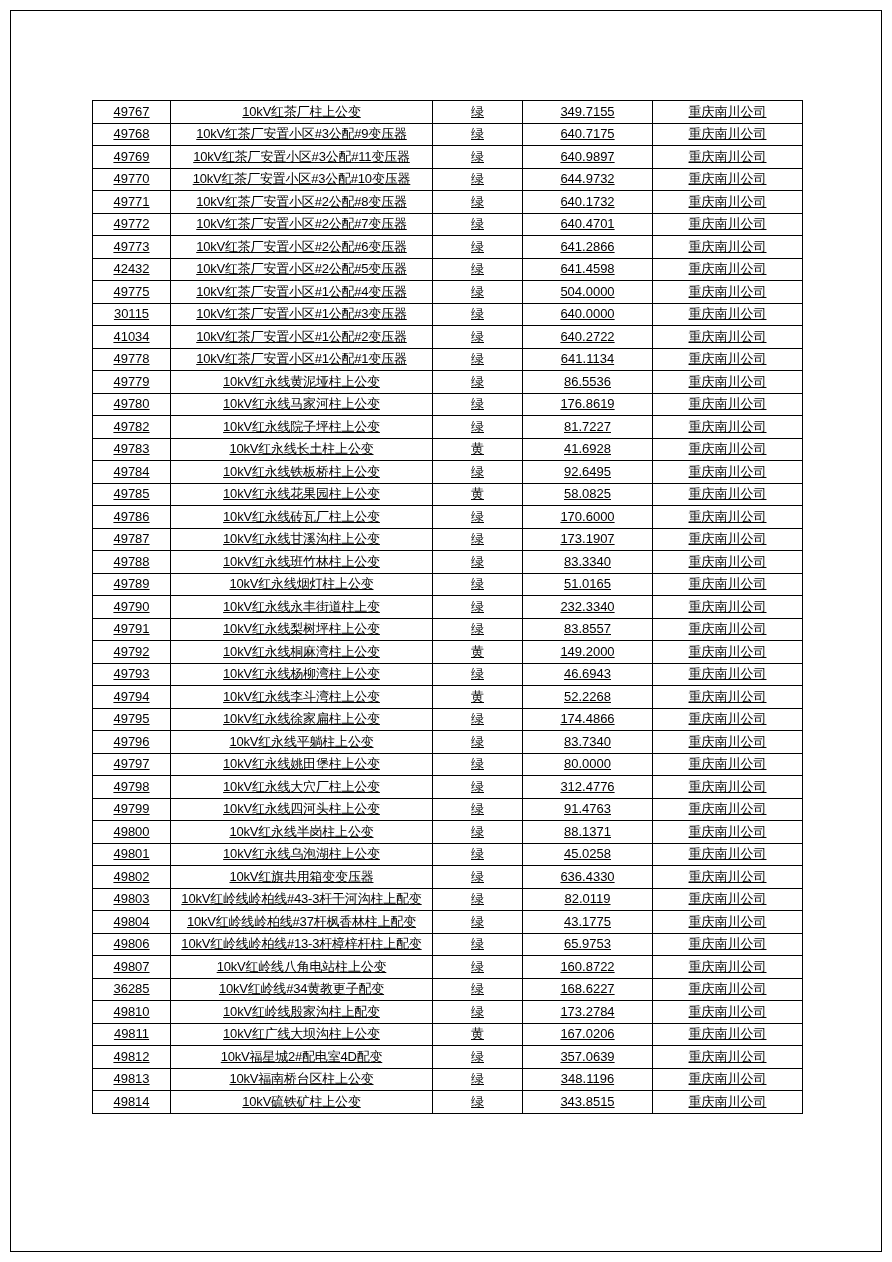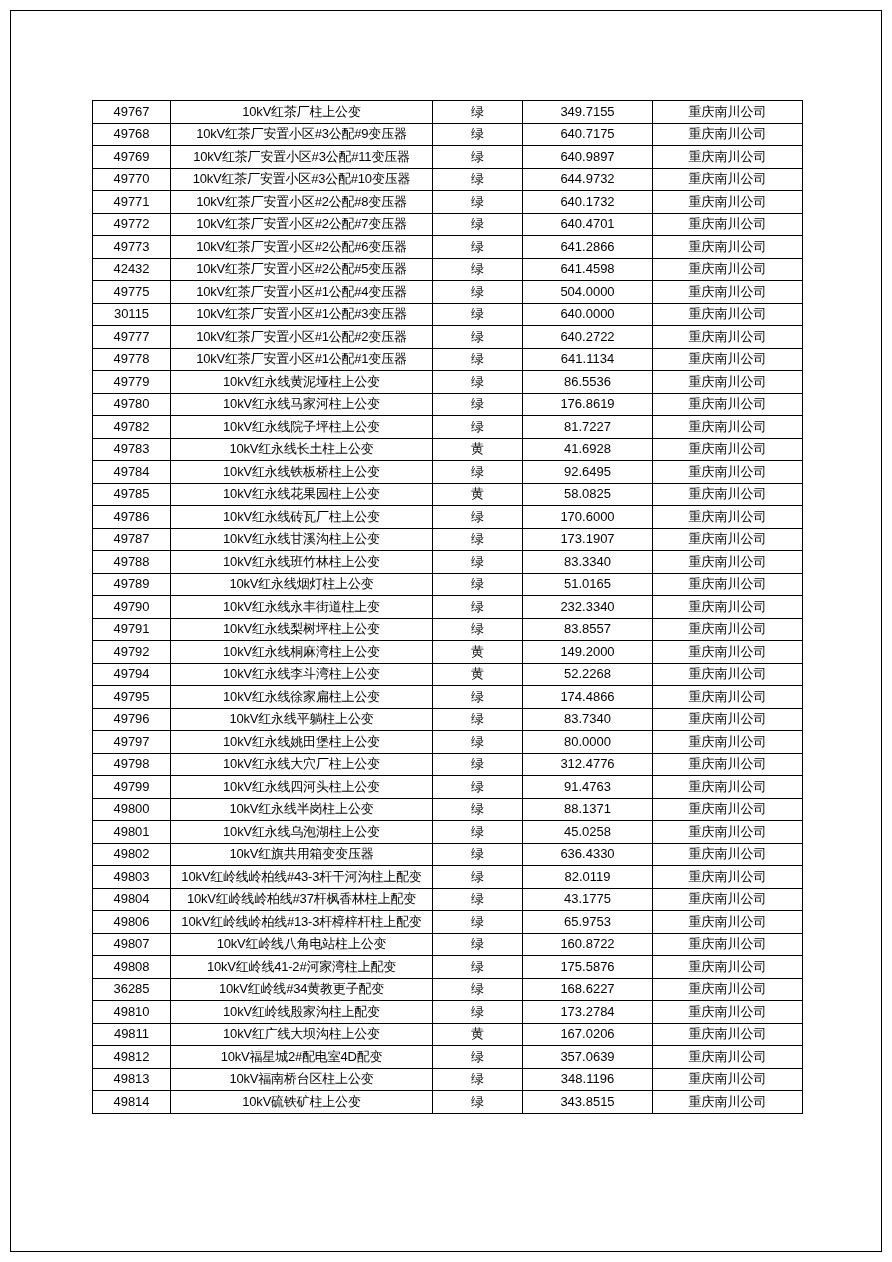--- a/index.html
+++ b/index.html
@@ -28,20 +28,21 @@
     height: 1242px;
     border: 1px solid #000000;
     box-sizing: border-box;
     pointer-events: none;
   }
   .table-wrap {
     position: absolute;
     left: 92px;
     top: 100px;
     width: 710px;
+    text-decoration: underline;
   }
   table.data {
     border-collapse: collapse;
     table-layout: fixed;
     width: 710px;
   }
   table.data td {
     border: 1px solid #000000;
     height: 21.5px;
     padding: 0 2px;
@@ -143,21 +144,21 @@
             <td class="org">重庆南川公司</td>
           </tr>
           <tr>
             <td class="id">30115</td>
             <td class="name">10kV红茶厂安置小区#1公配#3变压器</td>
             <td class="color">绿</td>
             <td class="value">640.0000</td>
             <td class="org">重庆南川公司</td>
           </tr>
           <tr>
-            <td class="id">49777</td>
+            <td class="id">41034</td>
             <td class="name">10kV红茶厂安置小区#1公配#2变压器</td>
             <td class="color">绿</td>
             <td class="value">640.2722</td>
             <td class="org">重庆南川公司</td>
           </tr>
           <tr>
             <td class="id">49778</td>
             <td class="name">10kV红茶厂安置小区#1公配#1变压器</td>
             <td class="color">绿</td>
             <td class="value">641.1134</td>
@@ -248,20 +249,27 @@
             <td class="org">重庆南川公司</td>
           </tr>
           <tr>
             <td class="id">49792</td>
             <td class="name">10kV红永线桐麻湾柱上公变</td>
             <td class="color">黄</td>
             <td class="value">149.2000</td>
             <td class="org">重庆南川公司</td>
           </tr>
           <tr>
+            <td class="id">49793</td>
+            <td class="name">10kV红永线杨柳湾柱上公变</td>
+            <td class="color">绿</td>
+            <td class="value">46.6943</td>
+            <td class="org">重庆南川公司</td>
+          </tr>
+          <tr>
             <td class="id">49794</td>
             <td class="name">10kV红永线李斗湾柱上公变</td>
             <td class="color">黄</td>
             <td class="value">52.2268</td>
             <td class="org">重庆南川公司</td>
           </tr>
           <tr>
             <td class="id">49795</td>
             <td class="name">10kV红永线徐家扁柱上公变</td>
             <td class="color">绿</td>
@@ -336,27 +344,20 @@
             <td class="name">10kV红岭线岭柏线#13-3杆樟梓杆柱上配变</td>
             <td class="color">绿</td>
             <td class="value">65.9753</td>
             <td class="org">重庆南川公司</td>
           </tr>
           <tr>
             <td class="id">49807</td>
             <td class="name">10kV红岭线八角电站柱上公变</td>
             <td class="color">绿</td>
             <td class="value">160.8722</td>
-            <td class="org">重庆南川公司</td>
-          </tr>
-          <tr>
-            <td class="id">49808</td>
-            <td class="name">10kV红岭线41-2#河家湾柱上配变</td>
-            <td class="color">绿</td>
-            <td class="value">175.5876</td>
             <td class="org">重庆南川公司</td>
           </tr>
           <tr>
             <td class="id">36285</td>
             <td class="name">10kV红岭线#34黄教更子配变</td>
             <td class="color">绿</td>
             <td class="value">168.6227</td>
             <td class="org">重庆南川公司</td>
           </tr>
           <tr>

